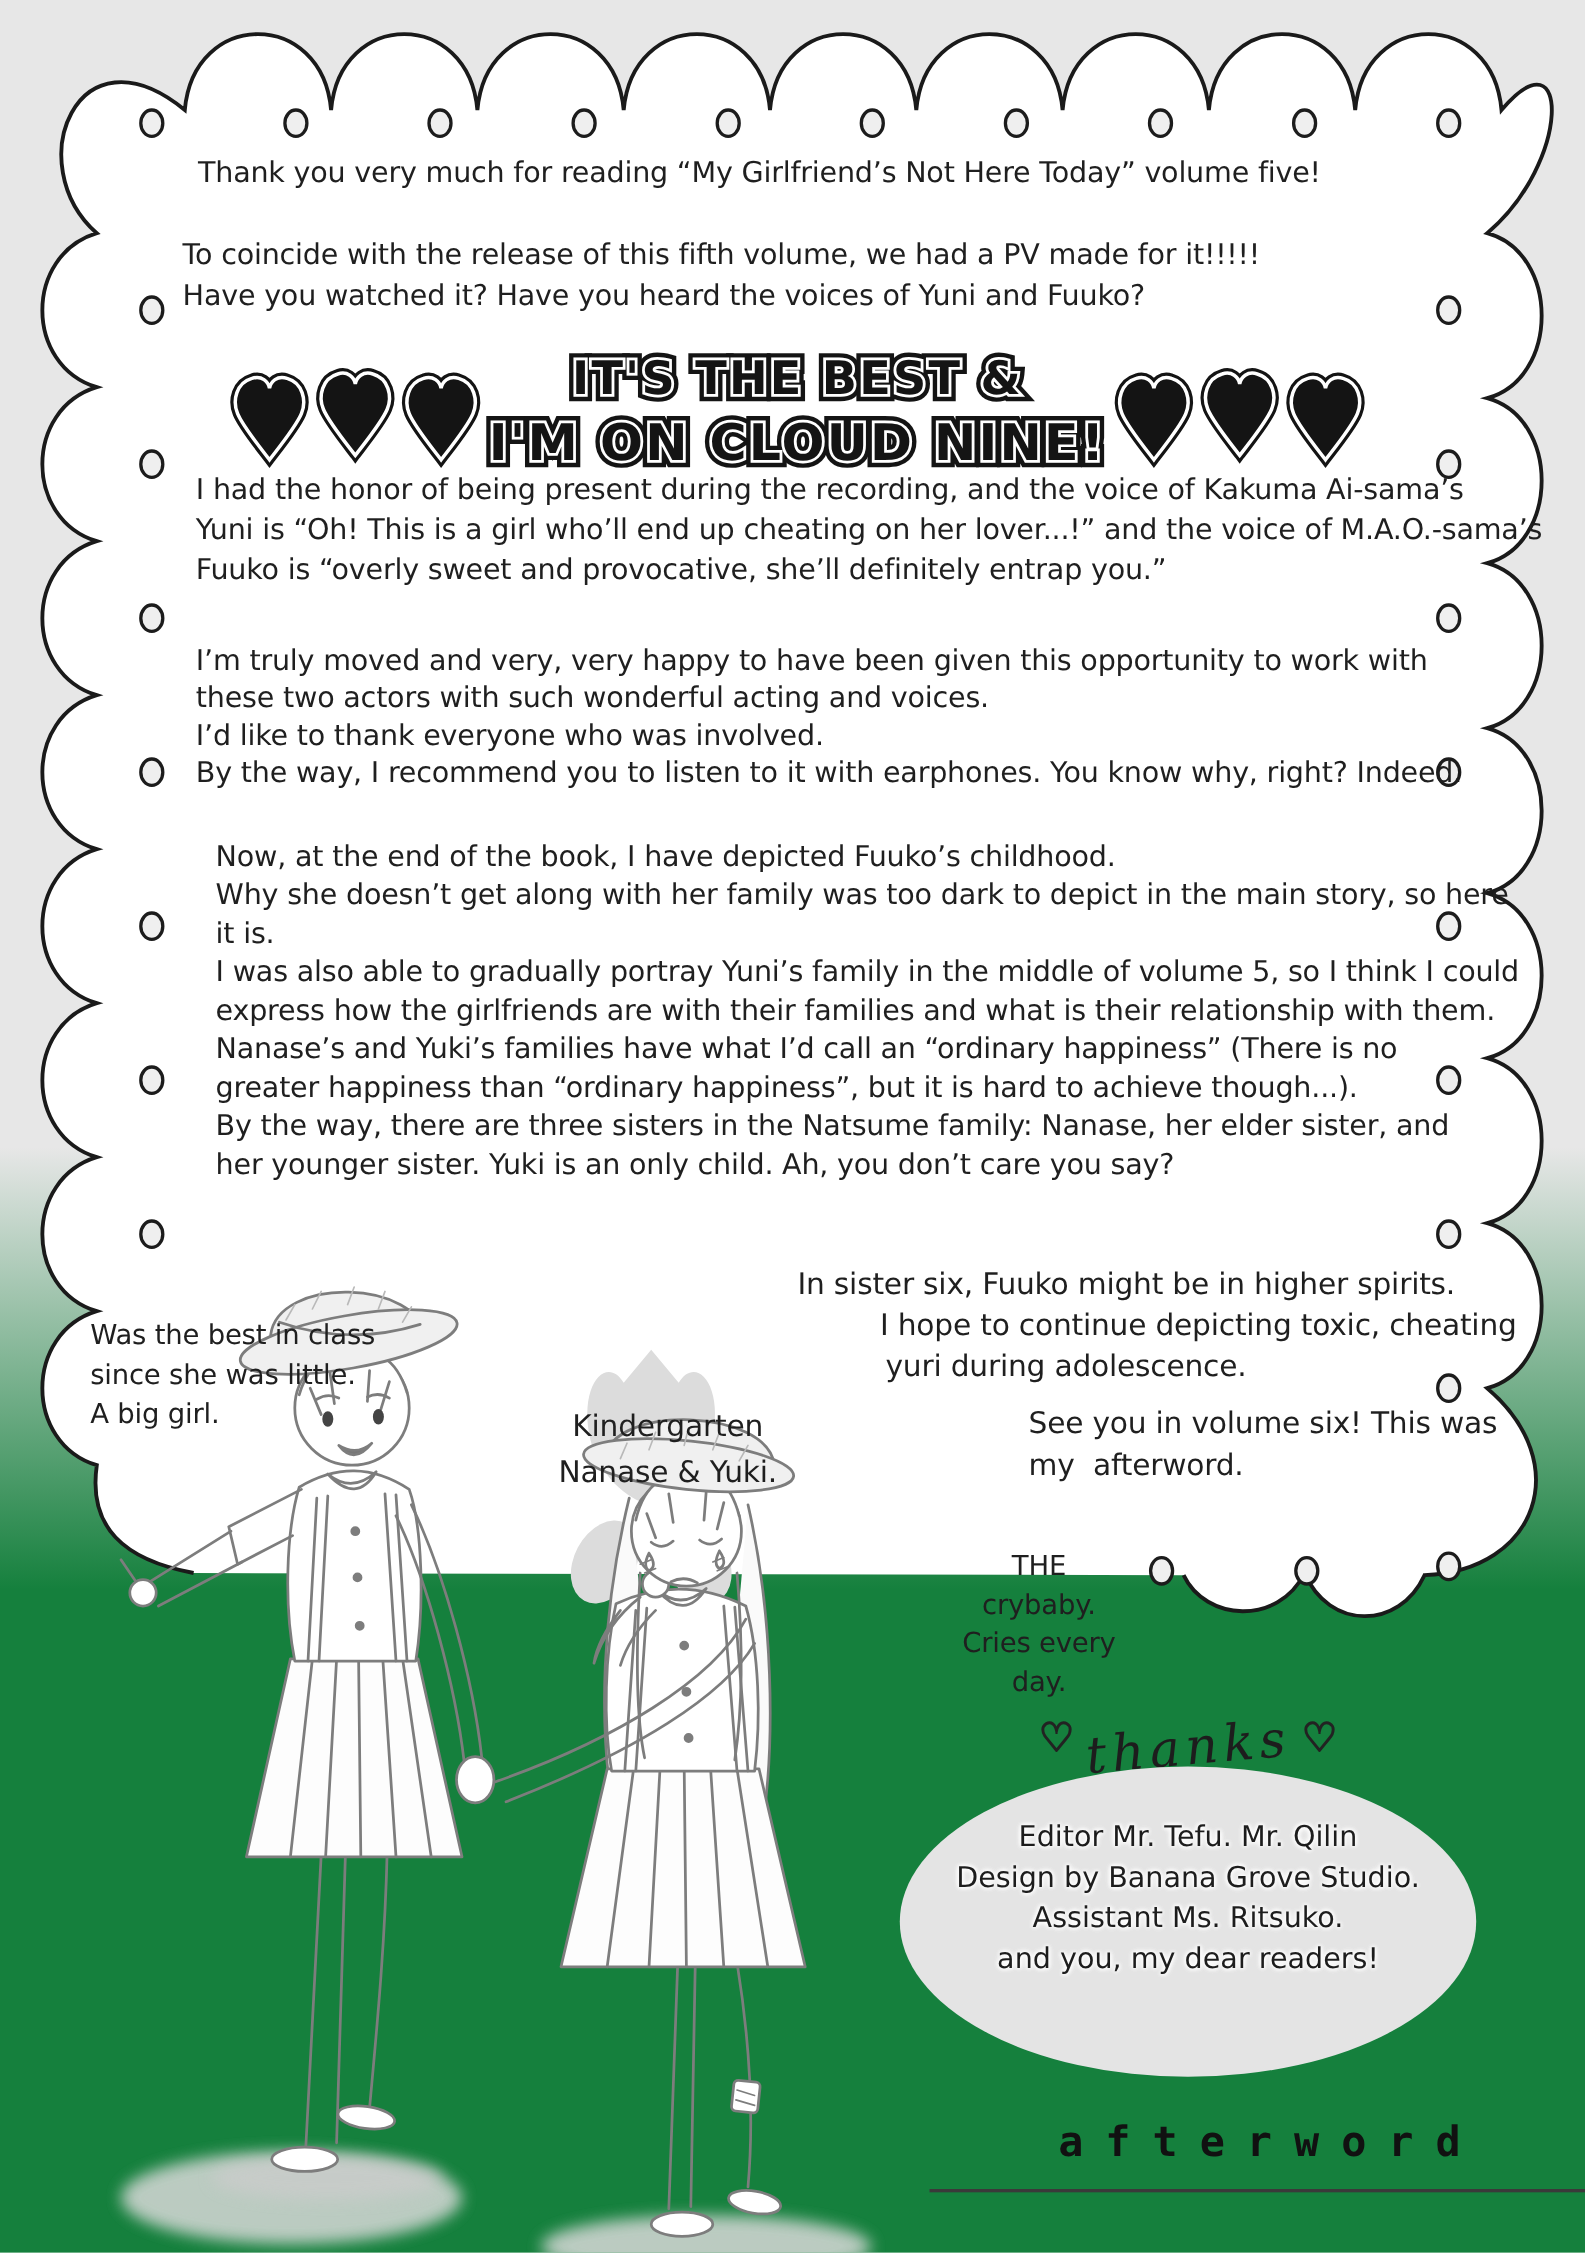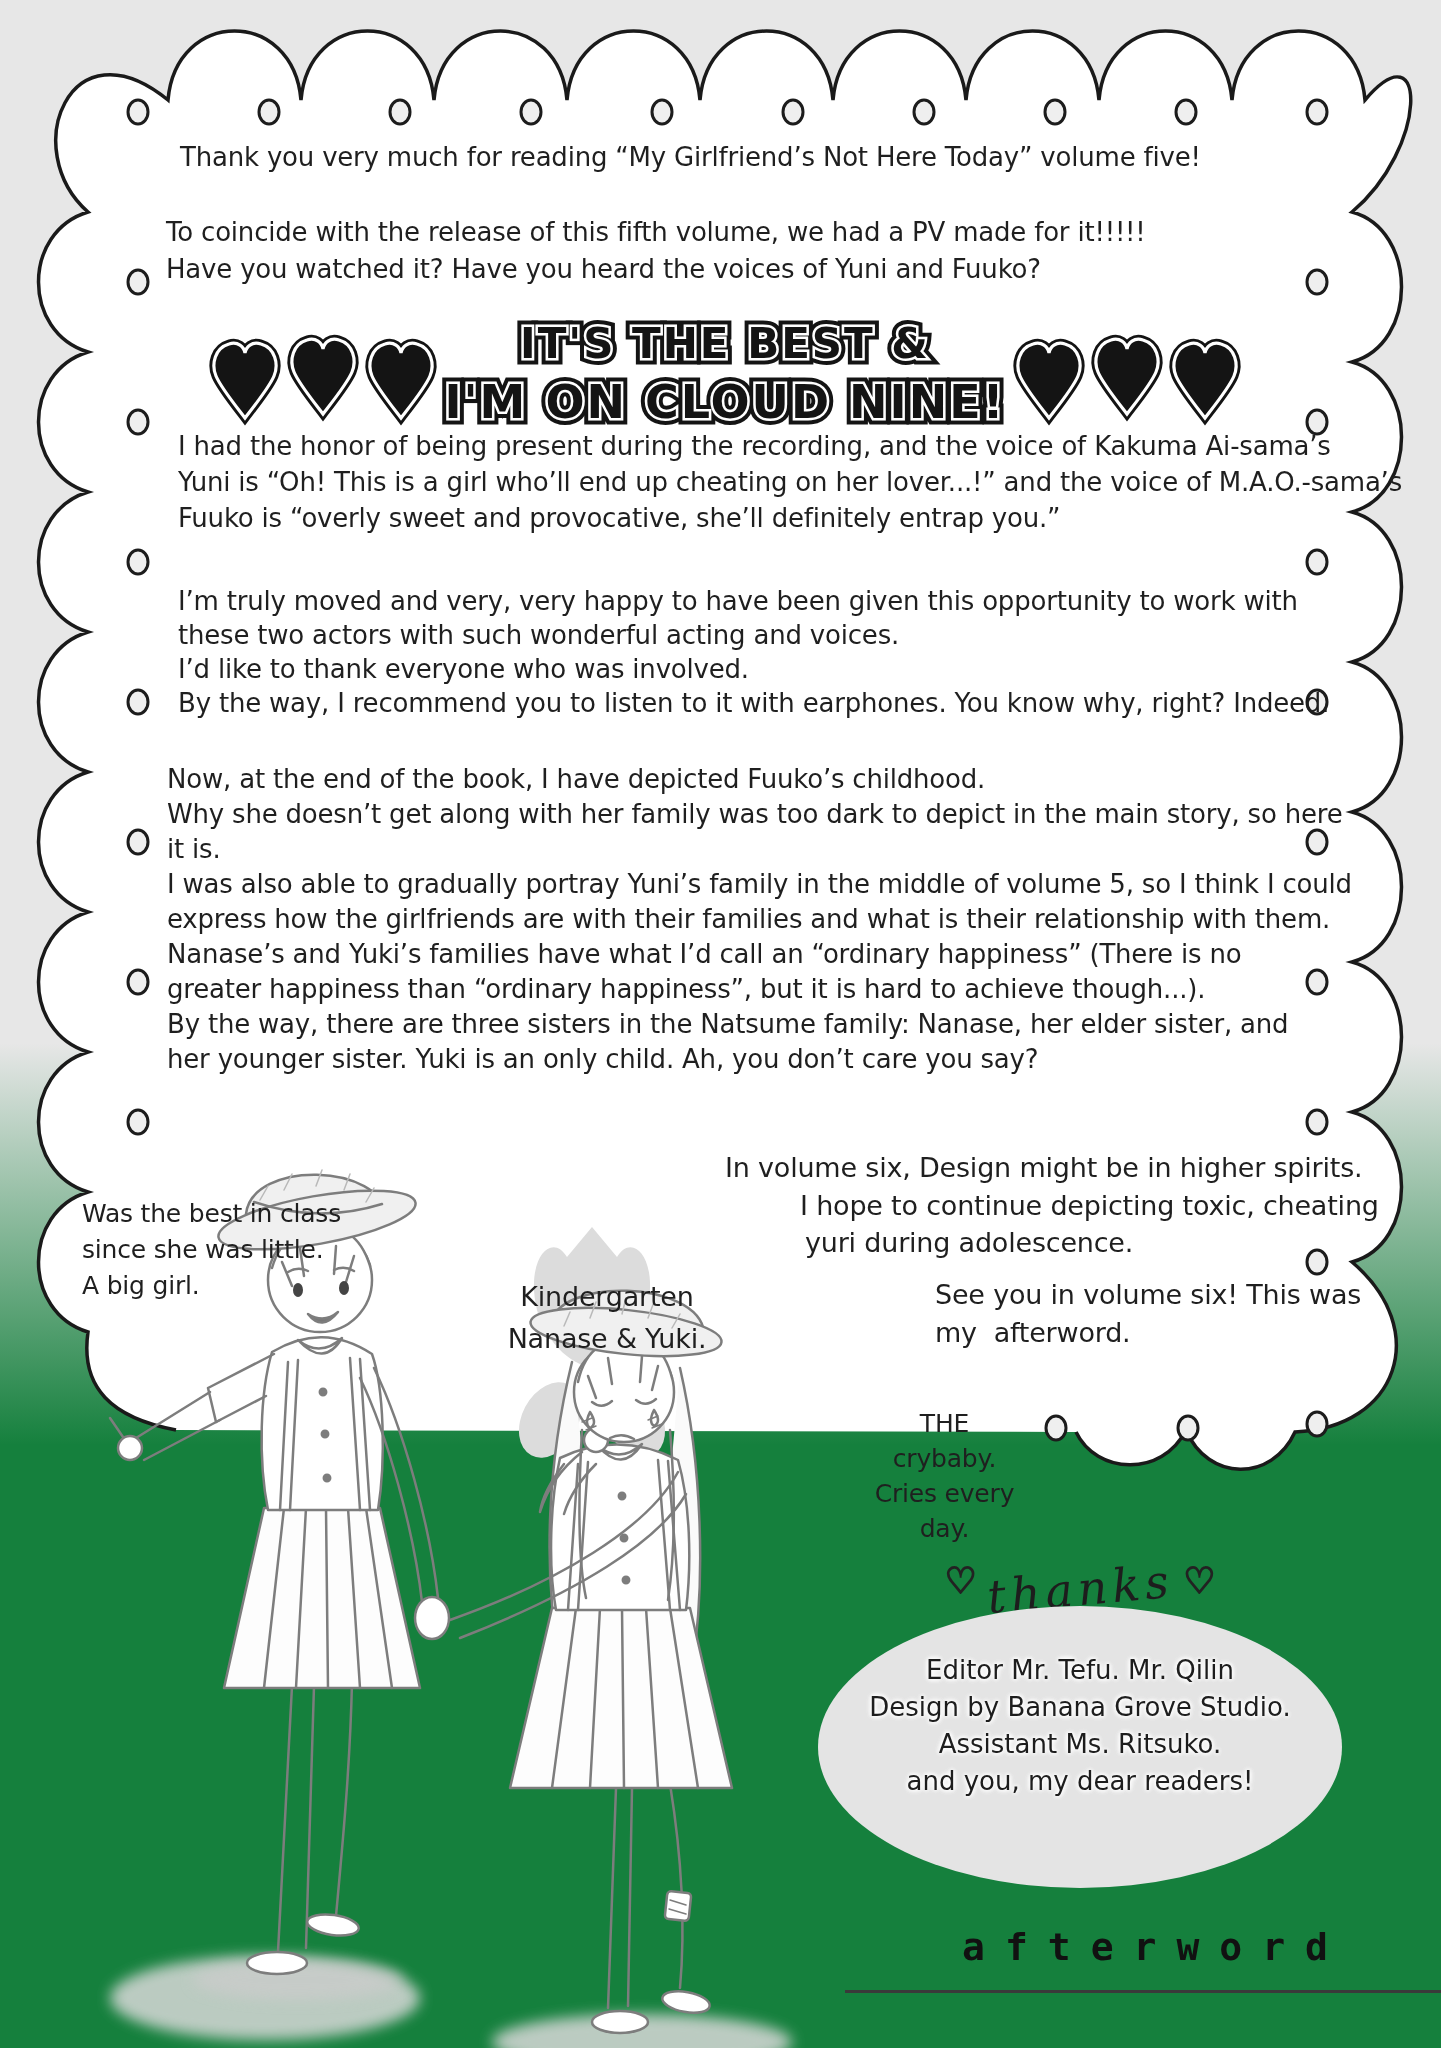--- a/index.html
+++ b/index.html
@@ -256,31 +256,31 @@
 
   <div class="t body-text" style="left:178px; top:428px; line-height:36px;">I had the honor of being present during the recording, and the voice of Kakuma Ai-sama’s
 Yuni is “Oh! This is a girl who’ll end up cheating on her lover...!” and the voice of M.A.O.-sama’s
 Fuuko is “overly sweet and provocative, she’ll definitely entrap you.”</div>
 
   <div class="t body-text" style="left:178px; top:584px; line-height:34px;">I’m truly moved and very, very happy to have been given this opportunity to work with
 these two actors with such wonderful acting and voices.
 I’d like to thank everyone who was involved.
 By the way, I recommend you to listen to it with earphones. You know why, right? Indeed.</div>
 
-  <div class="t body-text" style="left:167px; top:762px; line-height:35px;">Now, at the end of the book, I have depicted Fuuko’s childhood.
+  <div class="t body-text" style="left:196px; top:762px; line-height:35px;">Now, at the end of the book, I have depicted Fuuko’s childhood.
 Why she doesn’t get along with her family was too dark to depict in the main story, so here
 it is.
 I was also able to gradually portray Yuni’s family in the middle of volume 5, so I think I could
 express how the girlfriends are with their families and what is their relationship with them.
 Nanase’s and Yuki’s families have what I’d call an “ordinary happiness” (There is no
 greater happiness than “ordinary happiness”, but it is hard to achieve though...).
 By the way, there are three sisters in the Natsume family: Nanase, her elder sister, and
 her younger sister. Yuki is an only child. Ah, you don’t care you say?</div>
 
-  <div class="t" style="left:725px; top:1152px; font-size:27px;">In volume six, Design might be in higher spirits.</div>
+  <div class="t" style="left:725px; top:1152px; font-size:27px;">In sister six, Fuuko might be in higher spirits.</div>
   <div class="t" style="left:800px; top:1190px; font-size:27px;">I hope to continue depicting toxic, cheating</div>
   <div class="t" style="left:805px; top:1227px; font-size:27px;">yuri during adolescence.</div>
 
   <div class="t see-you" style="left:935px; top:1276px; font-size:27px; line-height:38px;">See you in volume six! This was
 my  afterword.</div>
 
   <div class="t caption" style="left:82px; top:1196px; line-height:36px;">Was the best in class
 since she was little.
 A big girl.</div>
 

